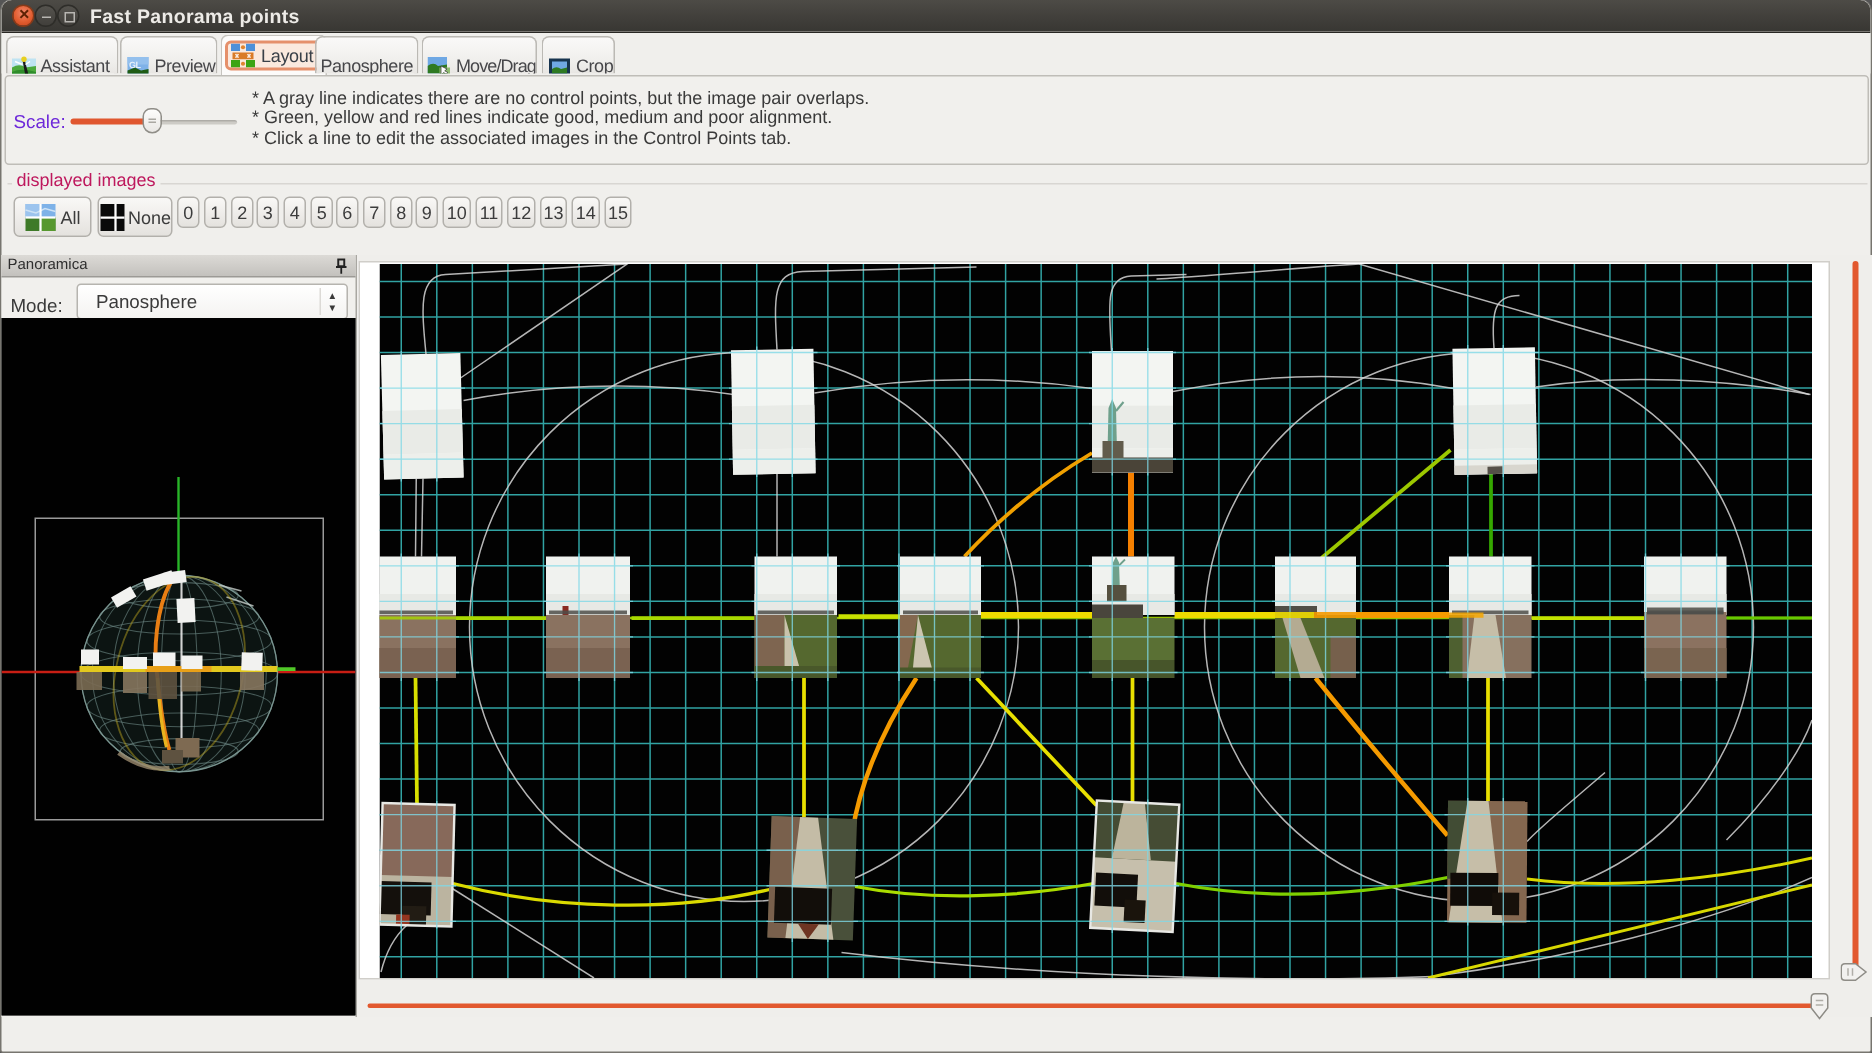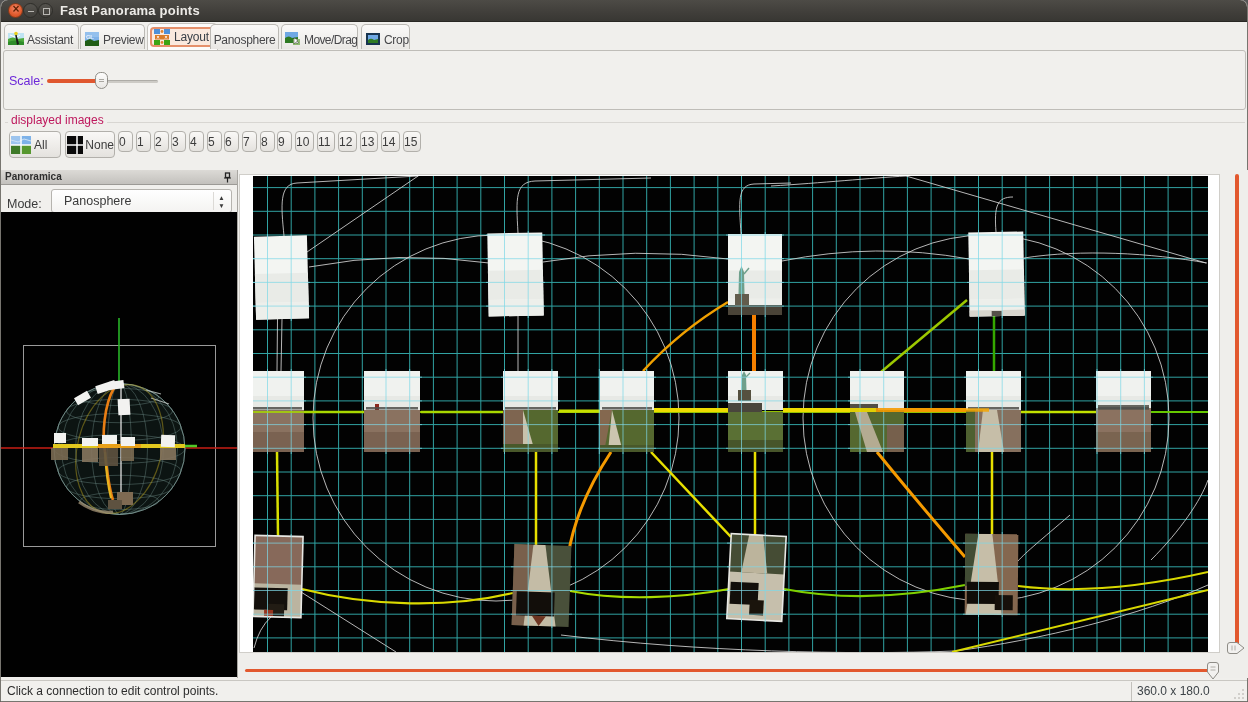--- a/index.html
+++ b/index.html
@@ -7,41 +7,41 @@
 #title{position:absolute;left:59px;top:3px;font-size:13px;font-weight:bold;color:#EDEBE7;letter-spacing:0.2px}
 .tbtn{position:absolute;top:3px;width:15px;height:15px;border-radius:50%}
 #btnclose{left:7px;background:radial-gradient(circle at 50% 35%,#F2886C,#E25E31 55%,#C8431A);border:1px solid #863A1A}
 #btnclose:before{content:"×";position:absolute;left:3.6px;top:-2px;font-size:12px;font-weight:bold;color:#5e2204}
 #btnmin,#btnmax{background:linear-gradient(#55534E,#413F3B);border:1px solid #2E2D29}
 #btnmin{left:22px}#btnmax{left:37px}
 #btnmin:before{content:"";position:absolute;left:3.5px;top:6.5px;width:6px;height:1.6px;background:#B8B6B2}
 #btnmax:before{content:"";position:absolute;left:4px;top:4px;width:5px;height:5px;border:1.6px solid #B8B6B2}
 
 #tabbar{position:absolute;left:0;top:22px;width:1246px;height:27px;background:#F0EFEC}
-.tab{position:absolute;top:2px;height:25px;background:linear-gradient(#FAF9F8,#EFEEEB 70%,#E8E6E3);border:1px solid #BBB9B4;border-bottom:none;border-radius:5px 5px 0 0;font-size:12px;letter-spacing:-0.3px;color:#47474A;display:flex;align-items:flex-end;padding:0 3px 2px 3px;white-space:nowrap;overflow:hidden}
+.tab{position:absolute;top:2px;height:25px;background:linear-gradient(#FAF9F8,#EFEEEB 70%,#E8E6E3);border:1px solid #BBB9B4;border-bottom:none;border-radius:5px 5px 0 0;font-size:12px;letter-spacing:-0.3px;color:#47474A;display:flex;align-items:flex-start;padding:12px 3px 2px 3px;white-space:nowrap;overflow:hidden}
 .tab .ic{width:16px;height:16px;margin-right:3px;flex:none}
 #tabsel{position:absolute;top:1px;height:27px;background:#FCFBFA;border:1px solid #C6C4BF;border-bottom:none;border-radius:5px 5px 0 0;display:flex;align-items:center;padding:2px}
 #tabsel .inner{height:20px;display:flex;align-items:center;background:#FAE9DE;border:2px solid #E5906B;border-radius:4px;padding:0 4px 0 2px;font-size:12px;letter-spacing:-0.2px;color:#3A4048;white-space:nowrap}
 #tabsel .ic{width:16px;height:16px;margin-right:4px}
 
 #scalepanel{position:absolute;left:2px;top:50px;width:1243px;height:60px;background:#F1F0ED;border:1px solid #BFBDB8;border-radius:3px}
 #scalelbl{position:absolute;left:8px;top:74px;font-size:12.5px;color:#6d28d9}
 #strack1{position:absolute;left:46px;top:79px;width:56px;height:4px;background:#E0572F;border-radius:2px}
 #strack2{position:absolute;left:100px;top:79.5px;width:57px;height:3px;background:#CDCBC6;border-radius:2px;border-top:1px solid #AEACA7}
 #shandle{position:absolute;left:94px;top:72px;width:13px;height:17px;background:linear-gradient(#FDFDFC,#E9E7E4);border:1px solid #908E88;border-radius:6px 6px 7px 7px}
 #shandle:before{content:"";position:absolute;left:3px;top:6px;width:5px;height:1px;background:#AAA8A2;box-shadow:0 2px 0 #AAA8A2}
 #notes{position:absolute;left:167px;top:59px;font-size:12px;color:#3A3A3A;line-height:13.4px}
 
 #displbl{position:absolute;left:7px;top:113px;font-size:12px;color:#be185d}
 #dispbox{position:absolute;left:4px;top:122px;width:1240px;height:46px;border-top:1px solid #D8D6D2}
 #displbl{background:#F0EFEC;padding:0 3px;z-index:2}
-.btn{position:absolute;background:linear-gradient(#F9F8F6,#EDEBE8 60%,#E4E2DE);border:1px solid #B2B0AB;border-radius:4px;display:flex;align-items:center;font-size:12px;color:#3C3C3C}
+.btn{position:absolute;background:linear-gradient(#F9F8F6,#EDEBE8 60%,#E4E2DE);border:1px solid #B2B0AB;border-radius:4px;display:flex;align-items:center;justify-content:center;font-size:12px;color:#3C3C3C}
 
 #lpanel{position:absolute;left:0;top:170px;width:237px;height:508px;background:#F1F0ED;border-right:1px solid #A9A7A2}
-#lphead{position:absolute;left:0;top:0;width:236px;height:15px;background:linear-gradient(#DCDAD6,#C3C1BD);border-bottom:1px solid #9C9A96;font-size:10px;font-weight:bold;color:#2E2E2E;padding:1px 0 1px 4px}
+#lphead{position:absolute;left:0;top:0;width:236px;height:15px;background:linear-gradient(#DCDAD6,#C3C1BD);border-bottom:1px solid #9C9A96;font-size:10px;font-weight:normal;color:#2E2E2E;padding:1px 0 1px 4px}
 
 #modelbl{position:absolute;left:6px;top:27px;font-size:12.5px;color:#3A3A3A}
 #modebox{position:absolute;left:50px;top:19px;width:181px;height:24px;background:linear-gradient(#FFFFFF,#F4F3F1);border:1px solid #B6B4AF;border-radius:3px;font-size:12.5px;color:#3A3A3A;display:flex;align-items:center;padding-left:12px}
 #modespin{position:absolute;right:2px;top:2px;width:16px;height:18px;border-left:1px solid #DCDAD6;color:#3A3A3A;font-size:6.5px;line-height:8px;text-align:center;padding-top:2px}
 #lblack{position:absolute;left:0;top:42px;width:236px;height:465px;background:#000}
 
 #czone{position:absolute;left:238px;top:170px;width:1010px;height:508px;background:#EFEEEB}
 #cwhite{position:absolute;left:0px;top:4px;width:981px;height:479px;background:#FFFFFF;border:1px solid #D0CEC9}
 #statusbar{position:absolute;left:0;top:680px;width:1246px;height:21px;background:#F1F0ED;border-top:1px solid #C9C7C2;font-size:12px;color:#2D2D2D}
 #stxt{position:absolute;left:6px;top:3px}
@@ -93,20 +93,21 @@
           <rect x="1" y="2" width="14" height="12" fill="#17344F"></rect>
           <rect x="3" y="4" width="10" height="8" fill="#6FA8E4"></rect>
           <path d="M3 9 Q6 6.5 9 9 L13 8 V12 H3 Z" fill="#2E7A22"></path>
         </svg>Crop</div>
  </div>
  <div id="scalepanel"></div>
  <div id="scalelbl">Scale:</div>
  <div id="strack1"></div>
     <div id="strack2"></div>
     <div id="shandle"></div>
+ <div id="notes">* A gray line indicates there are no control points, but the image pair overlaps.<br>* Green, yellow and red lines indicate good, medium and poor alignment.<br>* Click a line to edit the associated images in the Control Points tab.</div>
  <div id="dispbox"></div>
  <div id="displbl">displayed images</div>
  <div class="btn" style="left:8px;top:131px;width:52px;height:27px"><svg width="22" height="22" style="margin-right:2px">
         <rect x="1" y="2" width="20" height="9" fill="#7EB2E8"></rect>
         <rect x="1" y="2" width="9" height="9" fill="#9CC4EE"></rect>
         <rect x="1" y="11" width="20" height="9" fill="#3E7A28"></rect>
         <rect x="11" y="11" width="10" height="9" fill="#57982F"></rect>
         <path d="M1 6 L8 8 L14 5 L21 7" stroke="#CDE2F5" fill="none"></path>
         <line x1="11" y1="2" x2="11" y2="20" stroke="#fff" stroke-width="1.5"></line>
         <line x1="1" y1="11" x2="21" y2="11" stroke="#fff" stroke-width="1.5"></line>
@@ -389,28 +390,13 @@
  <svg style="position:absolute;left:1204px;top:662px" width="22" height="18" viewBox="0 0 22 18">
       <path d="M2.5 3 Q2.5 0.5 5 0.5 L11 0.5 Q13.5 0.5 13.5 3 L13.5 10 L8 17 L2.5 10 Z" fill="#F2F1EF" stroke="#8E8C86" stroke-width="1"></path>
       <path d="M5.5 5 H10.5 M5.5 8 H10.5" stroke="#B0AEA8" stroke-width="1"></path>
     </svg>
  <div style="position:absolute;left:1234px;top:174px;width:3.5px;height:477px;background:#E2582E;border-radius:2px"></div>
  <svg style="position:absolute;left:1226px;top:640px" width="21" height="17" viewBox="0 0 21 17">
       <path d="M3 2.5 Q0.5 2.5 0.5 5 L0.5 11 Q0.5 13.5 3 13.5 L10 13.5 L17 8 L10 2.5 Z" fill="#F2F1EF" stroke="#8E8C86" stroke-width="1"></path>
       <path d="M5 5.5 V10.5 M8 5.5 V10.5" stroke="#B0AEA8" stroke-width="1"></path>
     </svg>
 
- <div id="statusbar">
-      <span id="stxt">Click a connection to edit control points.</span>
-      <span id="ssep"></span>
-      <span id="sdim">360.0 x 180.0</span>
-      <svg style="position:absolute;right:2px;top:6px" width="13" height="13">
-        <g fill="#C6C4BF">
-          <circle cx="11" cy="3" r="1"></circle>
-          <circle cx="7" cy="7" r="1"></circle>
-          <circle cx="11" cy="7" r="1"></circle>
-          <circle cx="3" cy="11" r="1"></circle>
-          <circle cx="7" cy="11" r="1"></circle>
-          <circle cx="11" cy="11" r="1"></circle>
-        </g>
-      </svg>
-    </div>
 </div>
 
 </body></html>

